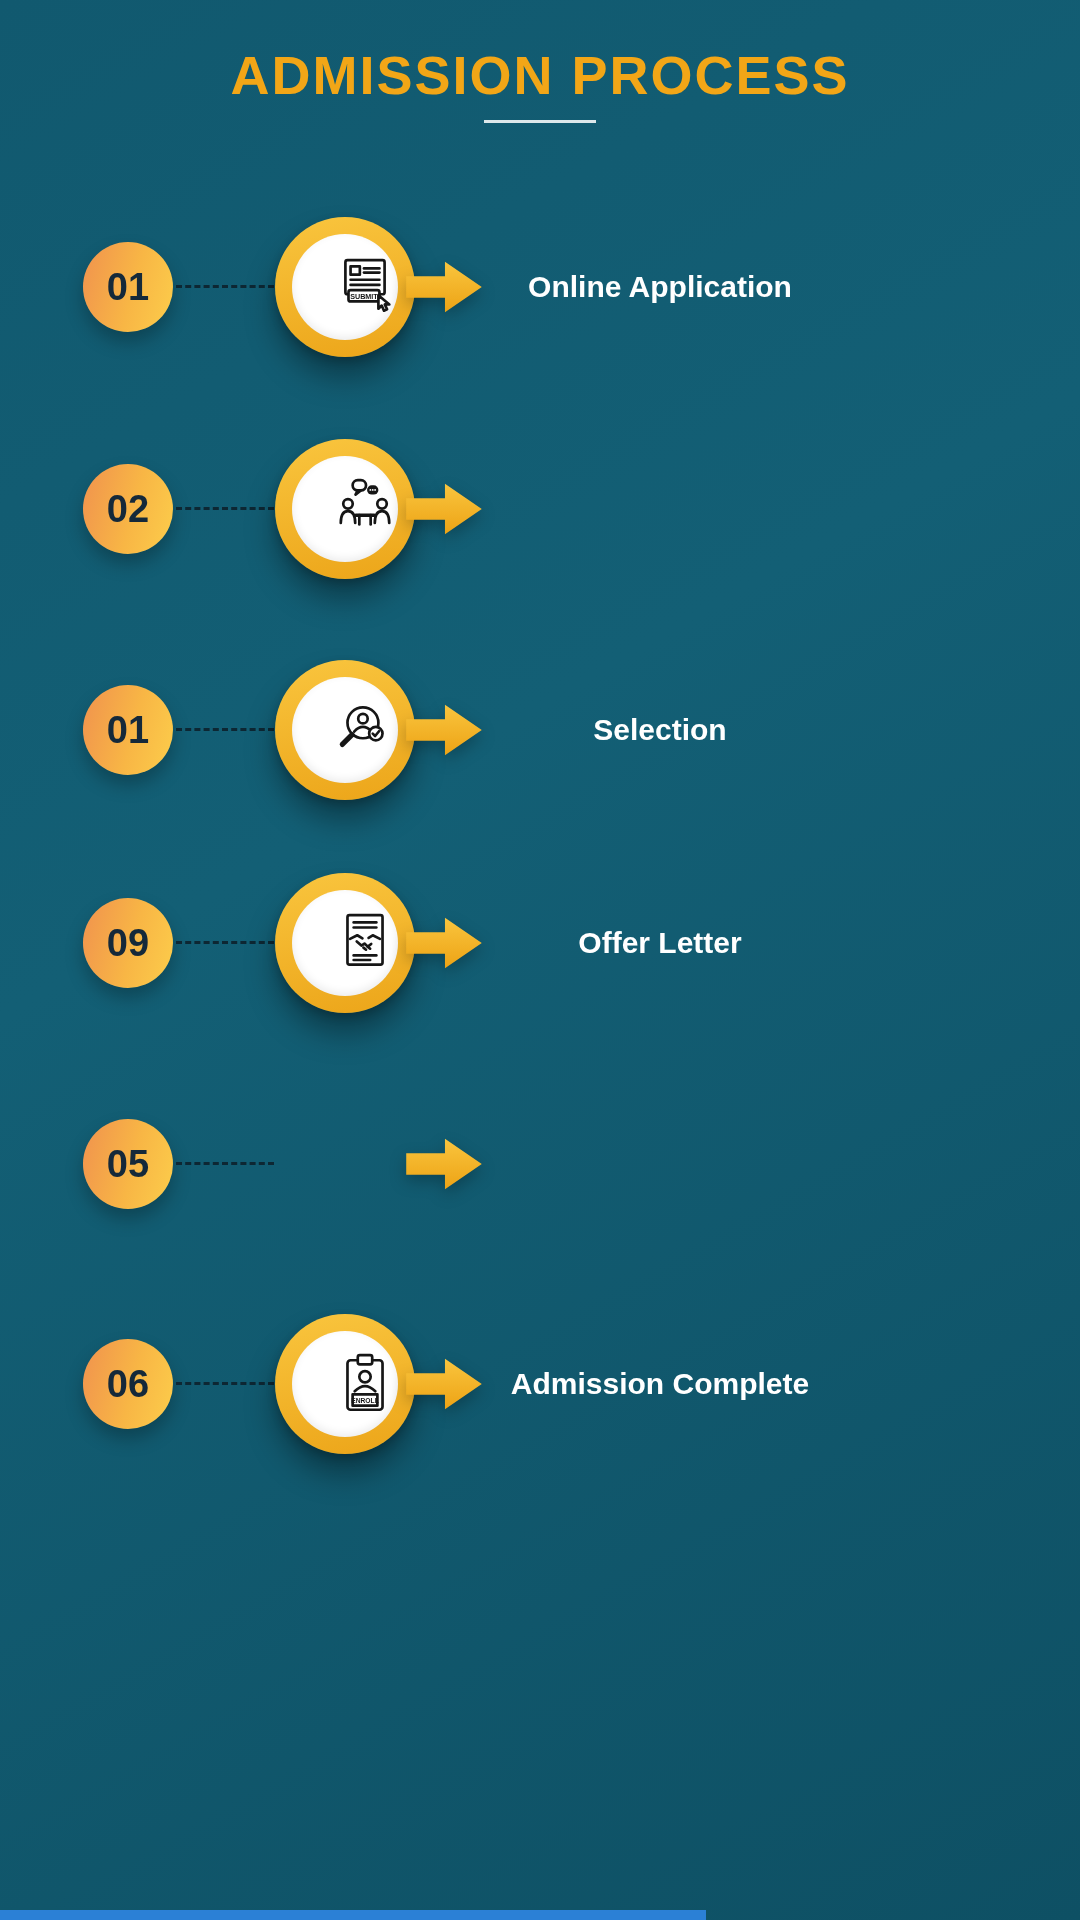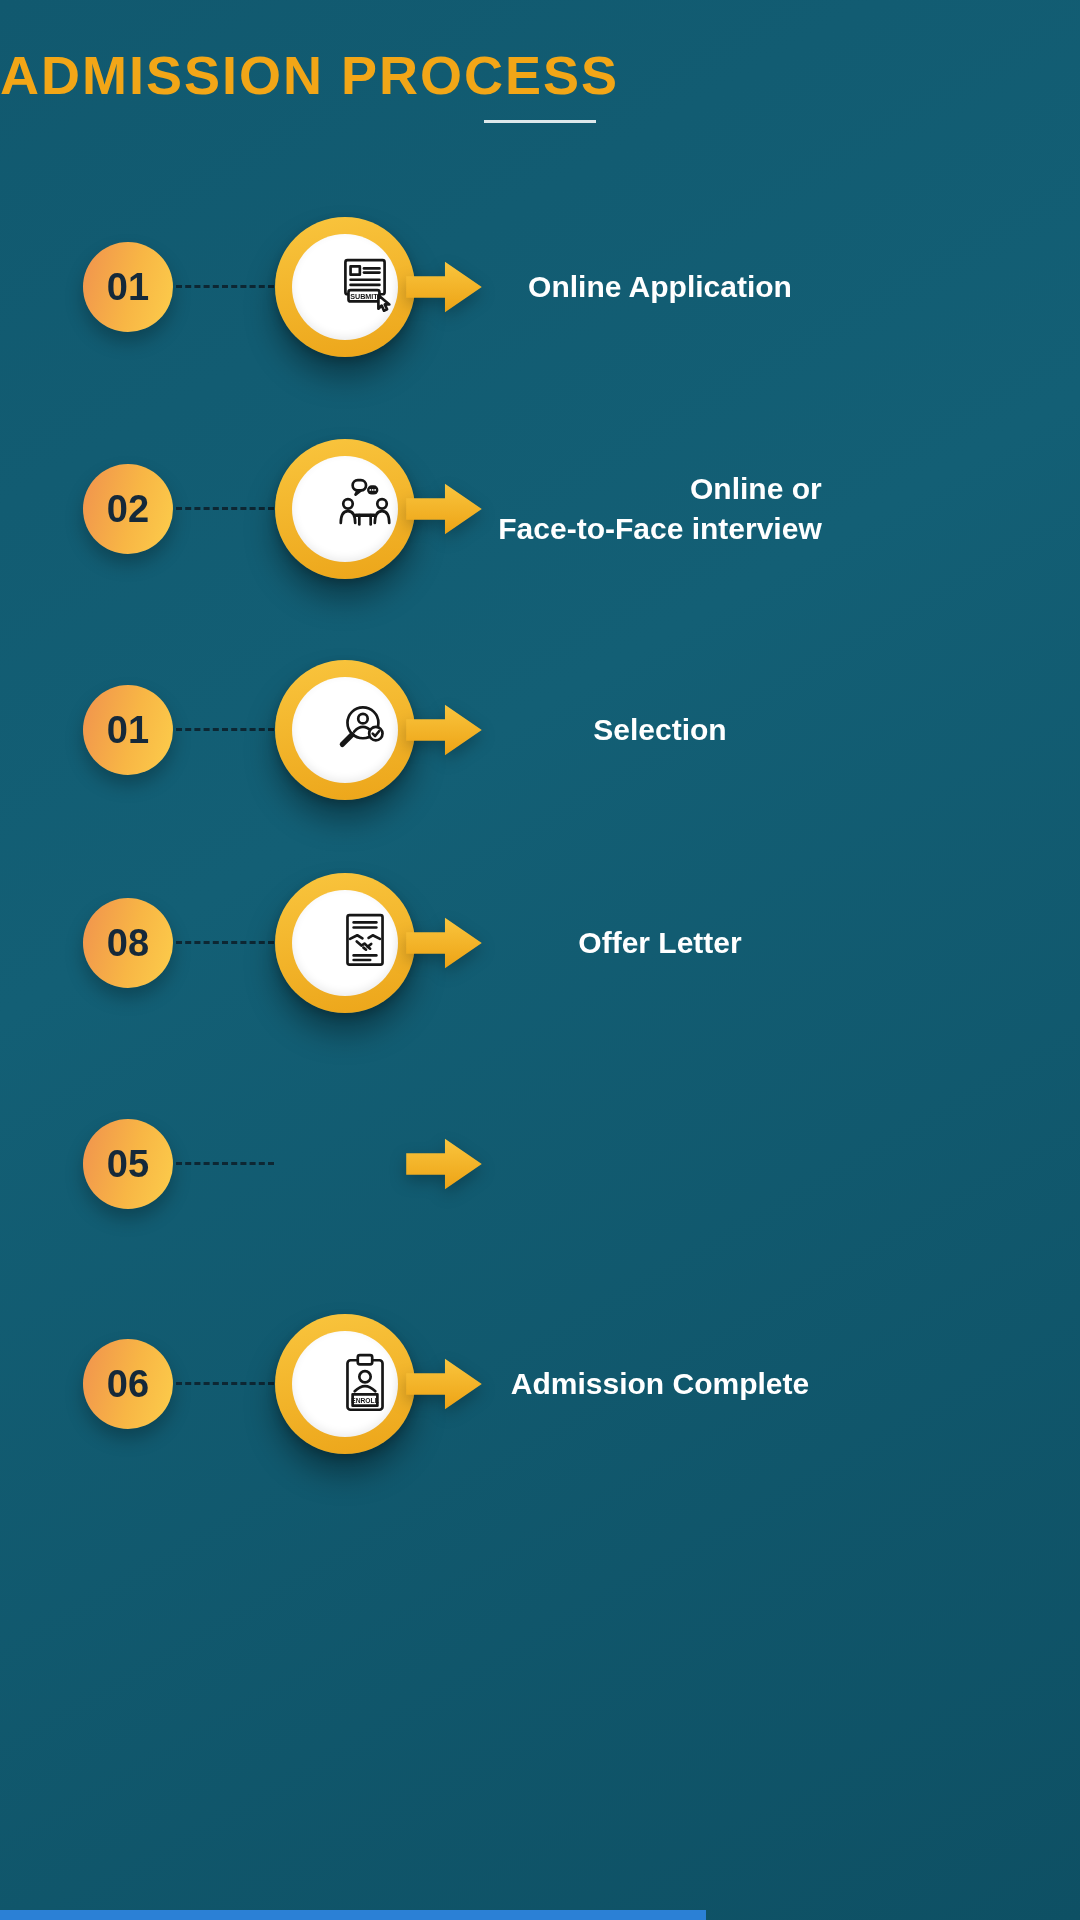--- a/index.html
+++ b/index.html
@@ -7,21 +7,21 @@
     position: relative;
     width: 1080px;
     height: 1920px;
     overflow: hidden;
     background: linear-gradient(150deg, #11596f 0%, #135f75 40%, #0e5064 100%);
     font-family: "Liberation Sans", sans-serif;
   }
   .page-title {
     position: absolute;
     top: 44px; left: 0; width: 100%;
-    text-align: left;
+    text-align: center;
     font-size: 54px;
     font-weight: bold;
     letter-spacing: 2px;
     color: #f2a617;
   }
   .title-underline {
     position: absolute;
     top: 120px; left: 50%;
     transform: translateX(-50%);
     width: 112px; height: 3px;
@@ -149,22 +149,20 @@
           <path d="M41.5 45.5 q0 -11.5 7 -11.5 q7 0 7 11.5"></path>
           <line x1="23" y1="38" x2="41" y2="38" stroke-width="3.4"></line>
           <line x1="26.5" y1="38" x2="26.5" y2="47"></line>
           <line x1="37.5" y1="38" x2="37.5" y2="47"></line>
         </svg>
       </div>
     </div>
     <svg class="arrow" viewBox="0 0 78 64">
       <polygon points="0,21 40,21 40,6 78,32 40,58 40,43 0,43" fill="url(#arrowGrad)"></polygon>
     </svg>
-    <div class="label">Online or
-Face-to-Face interview</div>
   </div>
 
   <div class="row" style="top:620px">
     <div class="num-circle">
       <span>01</span>
     </div>
     <div class="dash"></div>
     <div class="big-circle">
       <div class="inner-circle">
         <svg viewBox="0 0 64 64" width="66" height="66" stroke="#161616" fill="none" stroke-width="2.6" stroke-linecap="round" stroke-linejoin="round">
@@ -178,21 +176,21 @@
       </div>
     </div>
     <svg class="arrow" viewBox="0 0 78 64">
       <polygon points="0,21 40,21 40,6 78,32 40,58 40,43 0,43" fill="url(#arrowGrad)"></polygon>
     </svg>
     <div class="label">Selection</div>
   </div>
 
   <div class="row" style="top:833px">
     <div class="num-circle">
-      <span>08</span>
+      <span>09</span>
     </div>
     <div class="dash"></div>
     <div class="big-circle">
       <div class="inner-circle">
         <svg viewBox="0 0 64 64" width="66" height="66" stroke="#161616" fill="none" stroke-width="2.6" stroke-linecap="round" stroke-linejoin="round">
           <rect x="15" y="5" width="34" height="48" rx="2"></rect>
           <line x1="21" y1="12" x2="43" y2="12"></line>
           <line x1="21" y1="17" x2="43" y2="17"></line>
           <path d="M17.5 28 l7 -3.5 l5 3"></path>
           <path d="M46.5 28 l-7 -3.5 l-4 2.6"></path>

